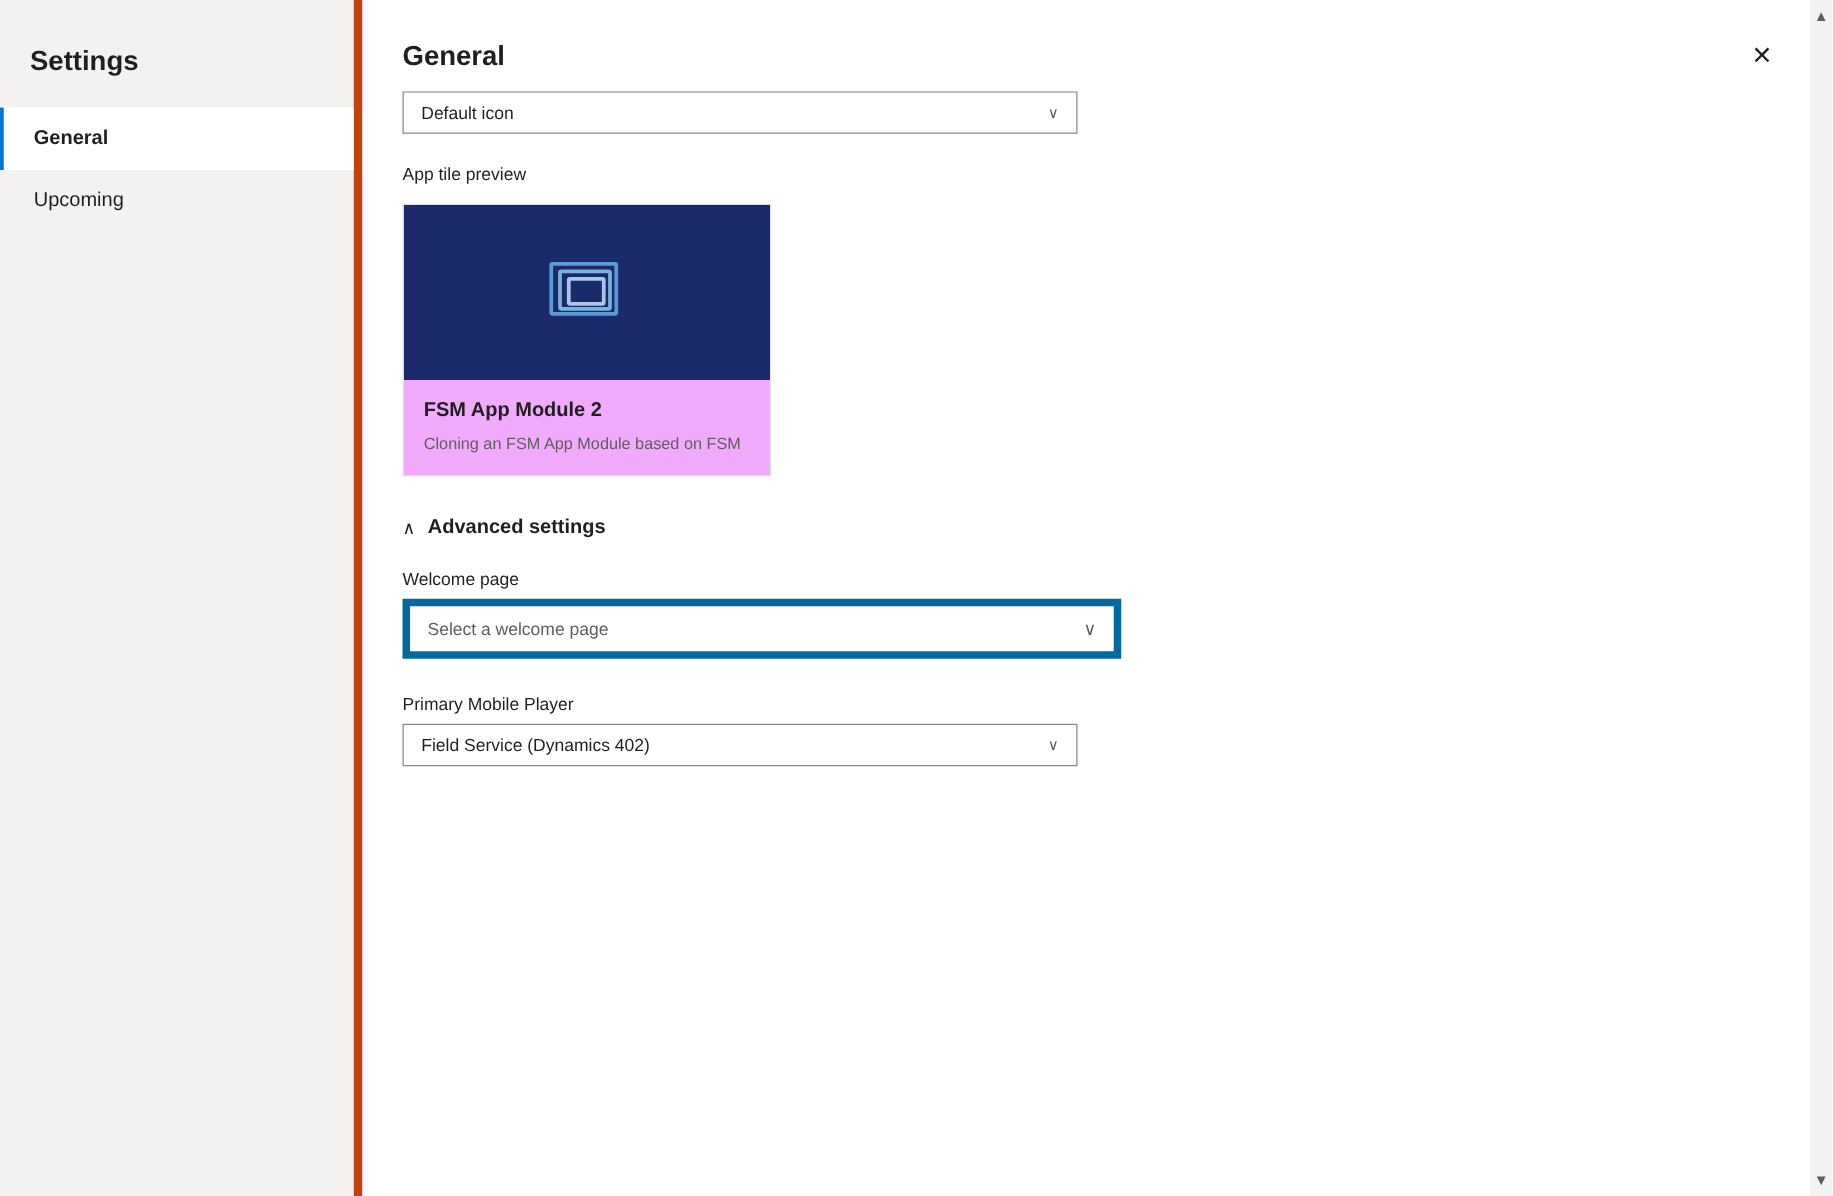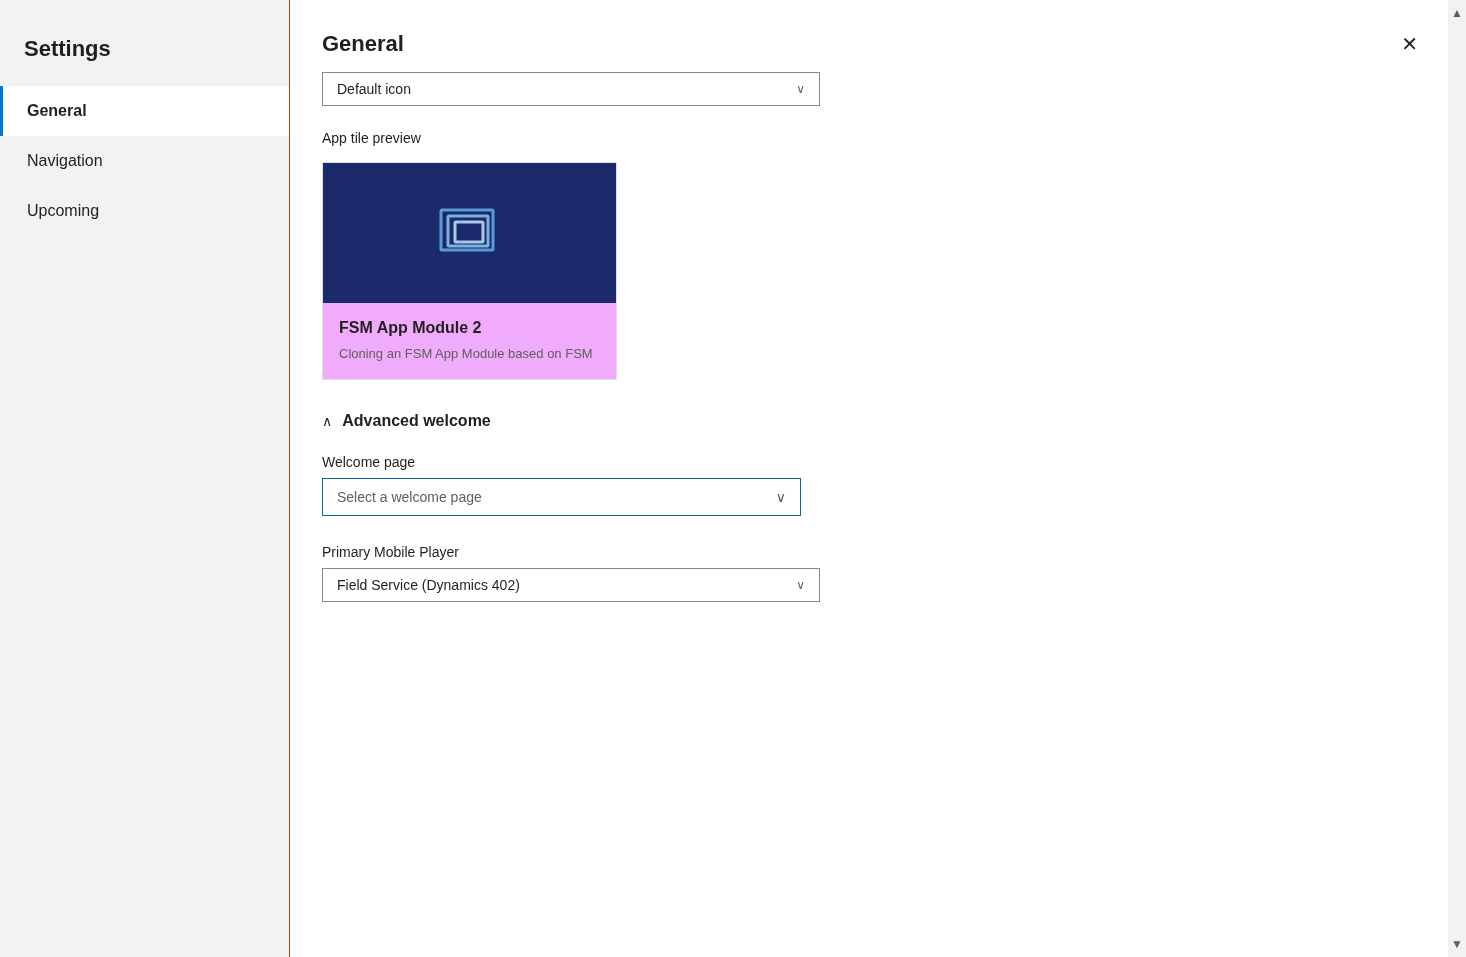--- a/index.html
+++ b/index.html
@@ -17,21 +17,21 @@
       background: #f3f2f1;
       display: flex;
       overflow: hidden;
       position: relative;
     }
     
     .sidebar {
       width: 290px;
       min-width: 290px;
       background: #f3f2f1;
-      border-right: 1px solid #c2410c;
+      border-right: 7px solid #c2410c;
       display: flex;
       flex-direction: column;
       padding-top: 20px;
     }
     .sidebar-title {
       font-size: 22px;
       font-weight: 600;
       color: #201f1e;
       padding: 16px 24px 24px 24px;
     }
@@ -126,21 +126,21 @@
     .dropdown {
       display: flex;
       align-items: center;
       justify-content: space-between;
       border: 1px solid #8a8886;
       padding: 8px 14px;
       background: #ffffff;
       cursor: pointer;
       font-size: 14px;
       color: #201f1e;
-      width: 498px;
+      width: 540px;
     }
     .dropdown .chevron {
       font-size: 12px;
       color: #605e5c;
     }
     
     .app-tile-label {
       font-size: 14px;
       color: #201f1e;
       margin-bottom: 16px;
@@ -206,42 +206,39 @@
     }
     .field-value {
       font-size: 14px;
       color: #201f1e;
       padding: 4px 0;
     }
     .welcome-dropdown {
       display: flex;
       align-items: center;
       justify-content: space-between;
-      border: 1px solid #0369a1;
+      border: 6px solid #0369a1;
       padding: 10px 14px;
       background: #ffffff;
       cursor: pointer;
       font-size: 14px;
       color: #605e5c;
-      width: 479px;
+      width: 575px;
     }
   </style>
 </head>
 <body>
 
 <div class="app-container">
 
   <aside class="sidebar">
     <h1 class="sidebar-title">Settings</h1>
     <nav class="sidebar-nav">
       <div class="sidebar-item active">
         <span>General</span>
-      </div>
-      <div class="sidebar-item">
-        <span>Navigation</span>
       </div>
       <div class="sidebar-item">
         <span>Upcoming</span>
       </div>
     </nav>
   </aside>
 
   <main class="main-content">
 
     <div class="main-header">
@@ -277,21 +274,21 @@
           <div class="app-tile-body">
             <div class="app-tile-name">FSM App Module 2</div>
             <div class="app-tile-desc">Cloning an FSM App Module based on FSM</div>
           </div>
         </div>
       </div>
 
       <div>
         <div class="advanced-header">
           <span class="chevron-up">∧</span>
-          <span class="advanced-header-text">Advanced welcome</span>
+          <span class="advanced-header-text">Advanced settings</span>
         </div>
 
 
         <div class="field-section">
           <div class="field-label">Welcome page</div>
           <div class="welcome-dropdown">
             <span>Select a welcome page</span>
             <span class="chevron">∨</span>
           </div>
         </div>

